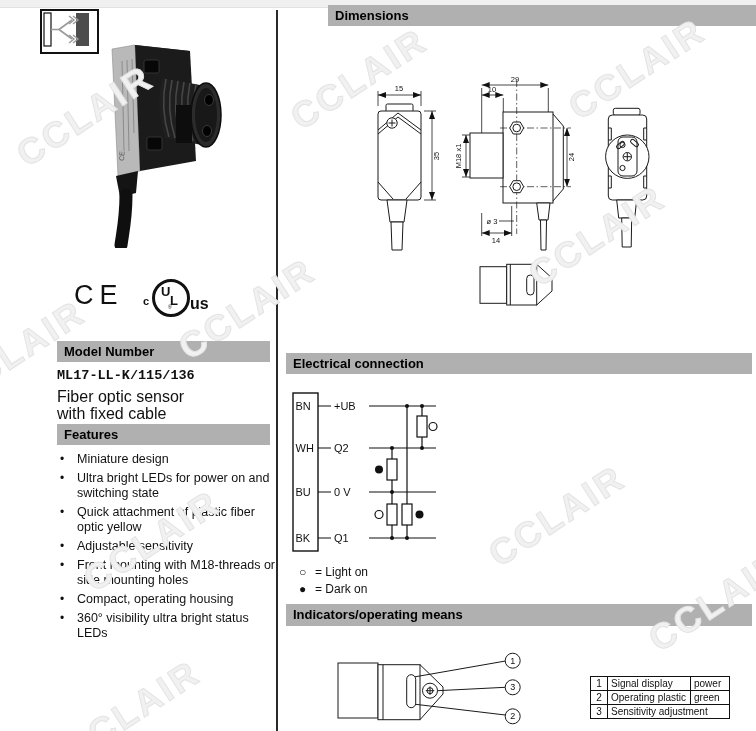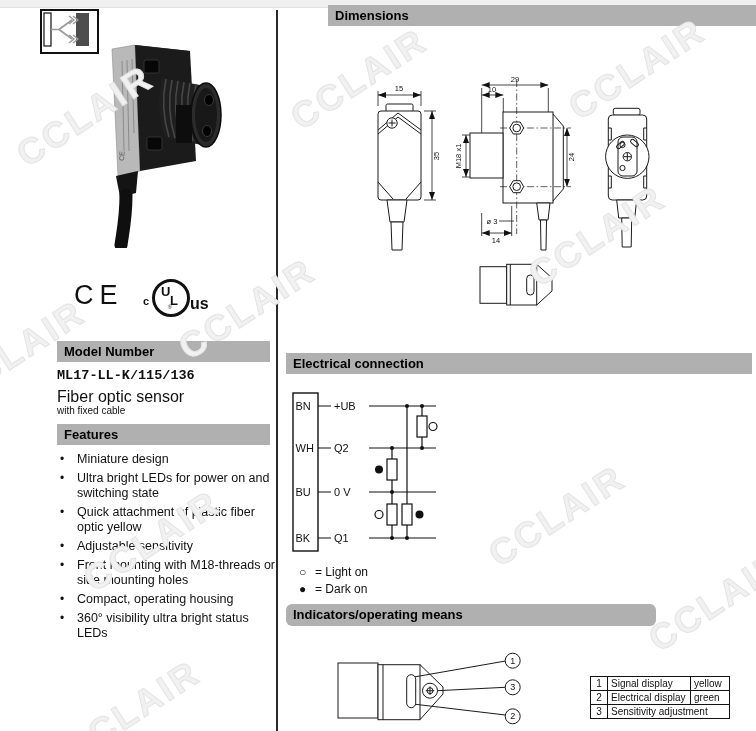--- a/index.html
+++ b/index.html
@@ -10,25 +10,25 @@
   
   .wm{position:absolute;font-size:36px;font-weight:bold;letter-spacing:3px;color:#f1f1f1;
       -webkit-text-stroke:1px #e3e3e3;transform:rotate(-33deg);z-index:9;pointer-events:none;white-space:nowrap;}
   
   .bar{position:absolute;background:#b0b0b0;height:21px;line-height:21px;padding-left:7px;
        font-size:13px;font-weight:bold;color:#000;box-sizing:border-box;}
   .bar-model{left:57px;top:341px;width:213px;}
   .bar-features{left:57px;top:424px;width:213px;}
   .bar-dim{left:286px;top:5px;width:466px;margin-left:42px;}
   .bar-elec{left:286px;top:353px;width:466px;}
-  .bar-ind{left:286px;top:604px;width:370px;height:22px;line-height:22px;border-radius:6px;}
+  .bar-ind{left:286px;top:604px;width:466px;height:22px;line-height:22px;}
   
   .model-number{position:absolute;left:57px;top:368px;font-size:13.5px;font-weight:bold;font-family:Liberation Mono, monospace;}
   .model-line1{position:absolute;left:57px;top:388px;font-size:16px;}
-  .model-line2{position:absolute;left:57px;top:405px;font-size:10px;}
+  .model-line2{position:absolute;left:57px;top:405px;font-size:16px;}
   .features{position:absolute;left:60px;top:452px;width:218px;}
   .feat{display:flex;margin-bottom:4px;font-size:12.5px;line-height:15px;}
   .feat .b{width:17px;flex:0 0 17px;font-size:12px;}
   
   .logo-box{position:absolute;left:40px;top:9px;width:55px;height:41px;border:2px solid #111;background:#fff;}
   
   .photo{position:absolute;left:80px;top:33px;width:180px;height:215px;}
   
   .ce{position:absolute;left:74px;top:280px;font-size:27px;letter-spacing:6px;color:#111;}
   .ul-wrap{position:absolute;left:143px;top:279px;width:70px;height:40px;}
@@ -313,25 +313,25 @@
     <text x="180.7" y="17.7" text-anchor="middle" font-size="9" fill="#111">1</text>
     <text x="180.7" y="44.3" text-anchor="middle" font-size="9" fill="#111">3</text>
     <text x="180.7" y="73.3" text-anchor="middle" font-size="9" fill="#111">2</text>
   </svg>
 
   <table class="itable">
     <tbody>
         <tr>
       <td class="c1">1</td>
       <td class="c2">Signal display</td>
-      <td class="c3">yellow</td>
+      <td class="c3">power</td>
     </tr>
     <tr>
       <td class="c1">2</td>
-      <td class="c2">Electrical display</td>
+      <td class="c2">Operating plastic</td>
       <td class="c3">green</td>
     </tr>
     <tr>
       <td class="c1">3</td>
       <td class="c2" colspan="2">Sensitivity adjustment</td>
     </tr>
   </tbody>
     </table>
 
 </div>

